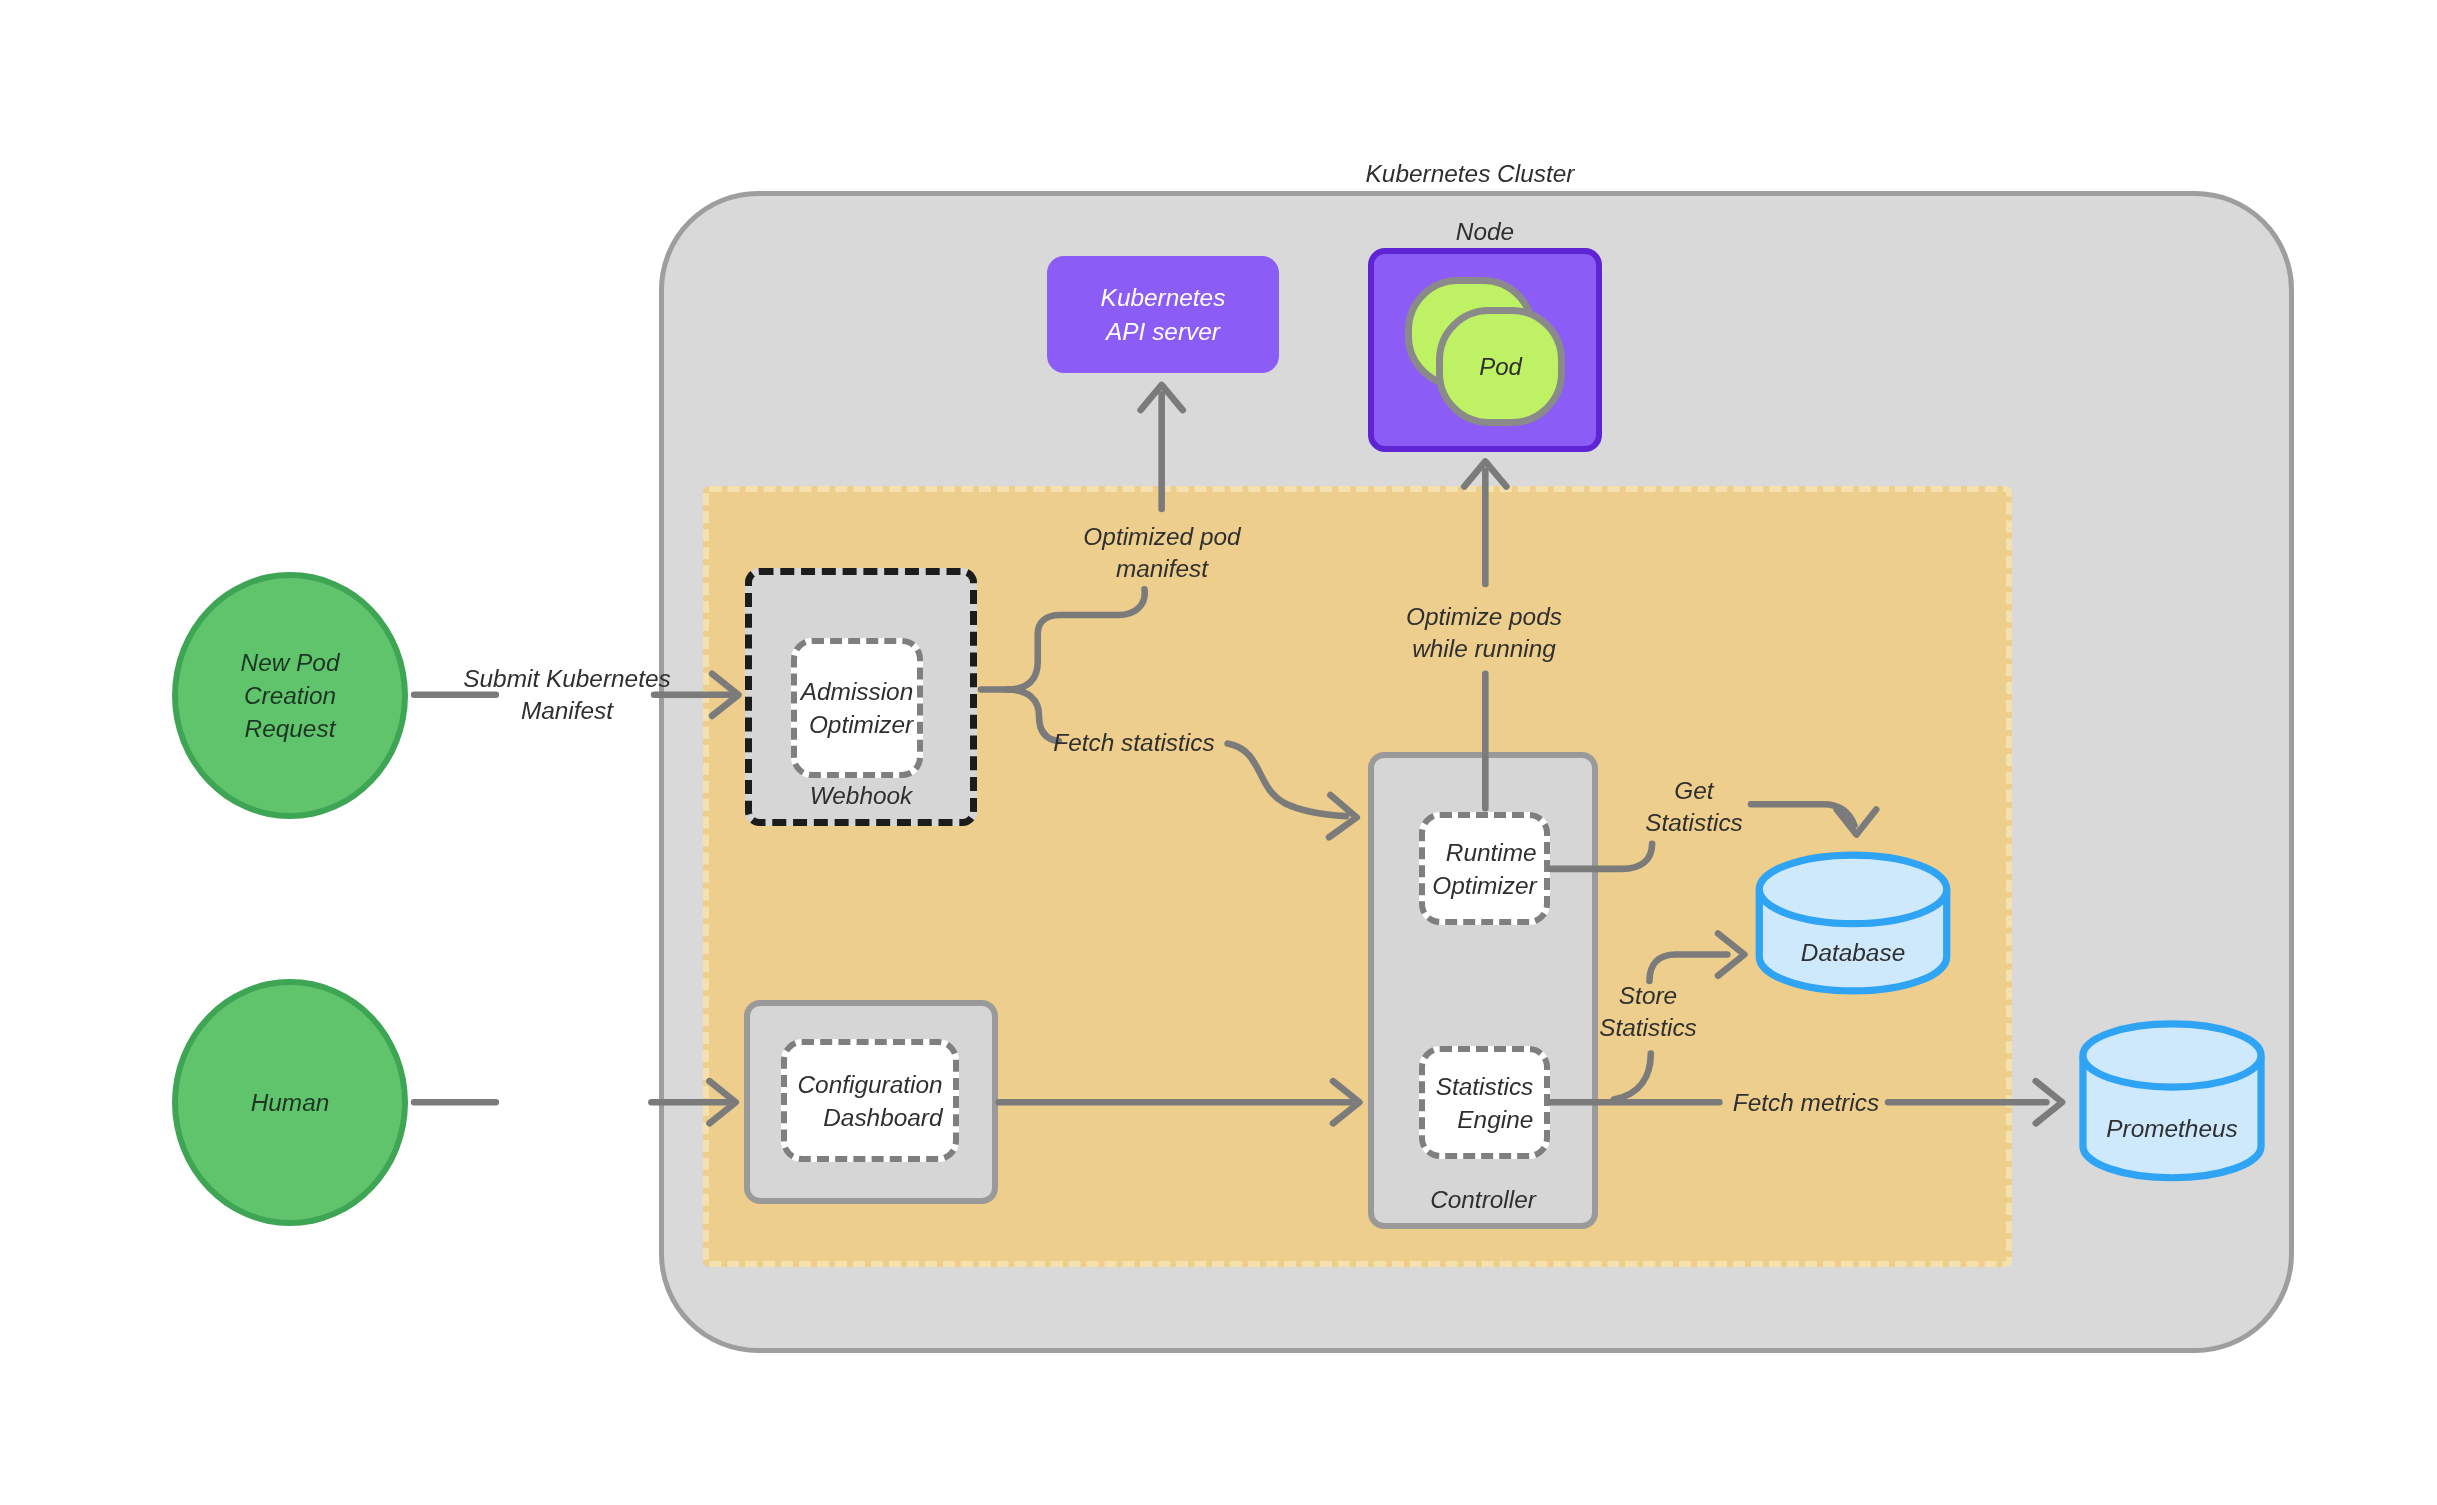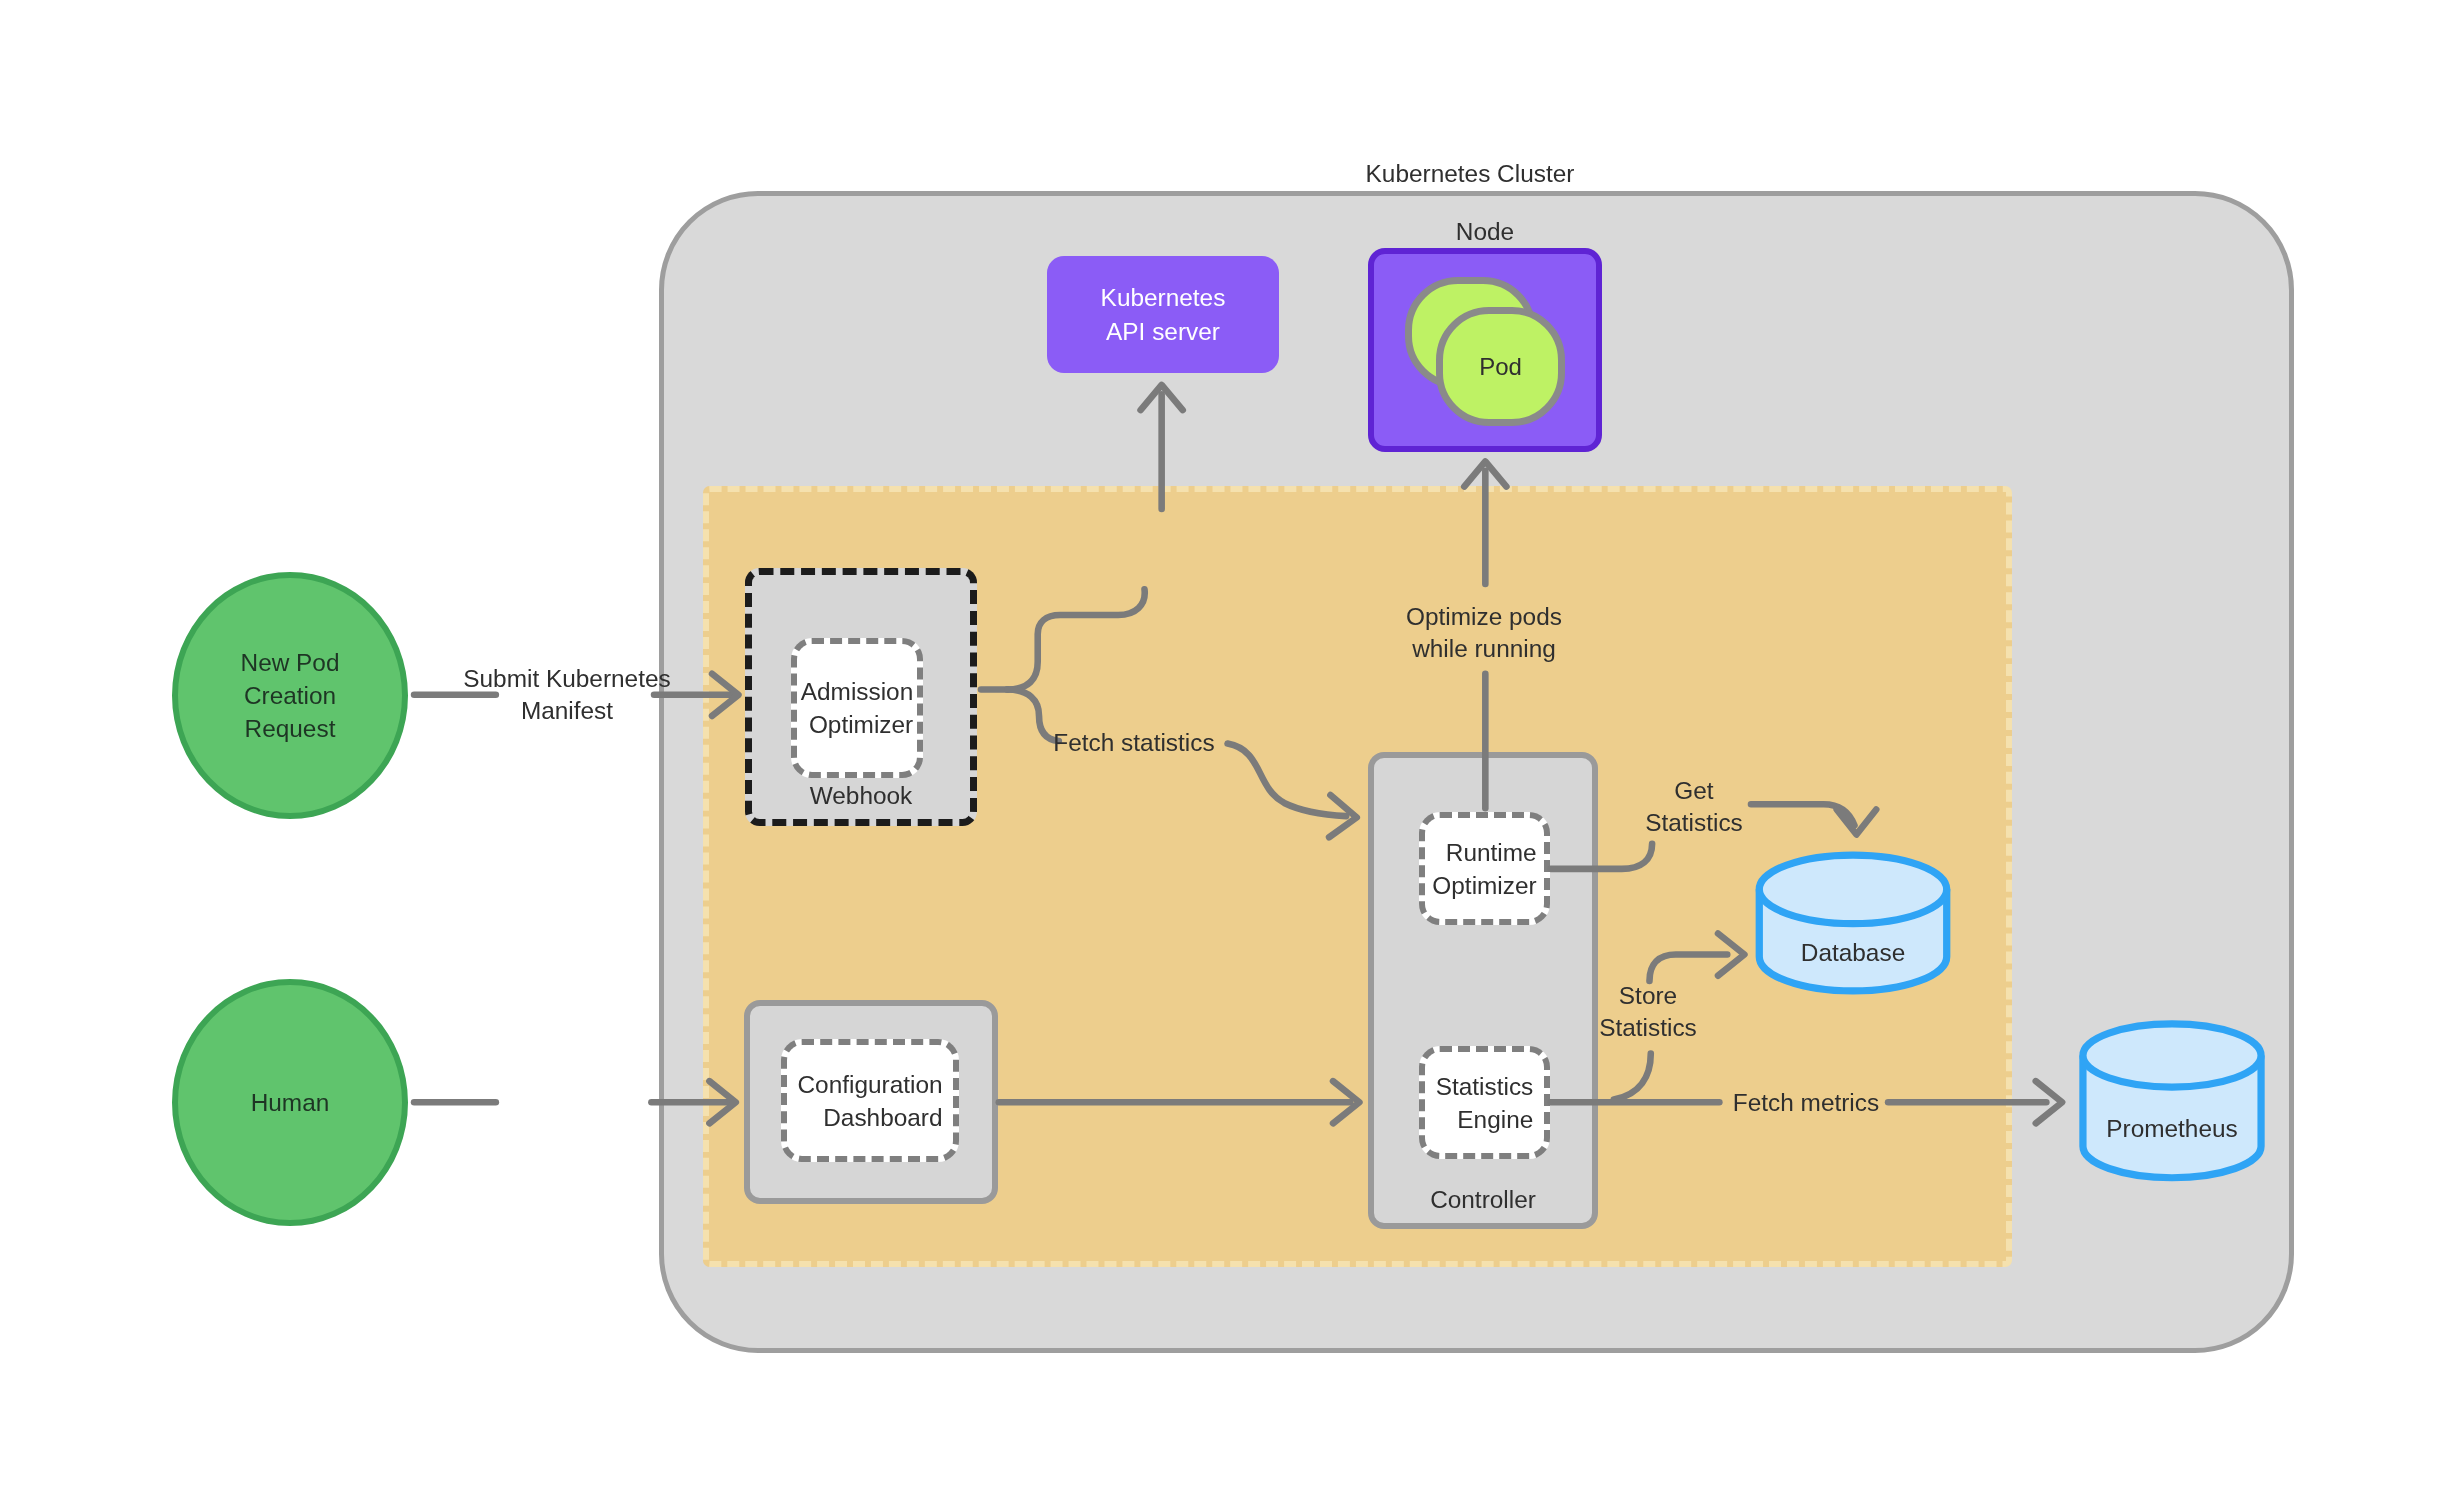--- a/index.html
+++ b/index.html
@@ -1,18 +1,18 @@
 <!DOCTYPE html>
 <html style="--background: #ffffff; --cluster-fill: #d9d9d9; --cluster-border: #9e9e9e; --highlight-fill: #edce8d; --highlight-edge: #f5e1ae; --purple: #8b5cf6; --node-border: #5f24d4; --pod-border: #8a8a8a; --inner-box-fill: #d6d6d6; --inner-box-border: #9a9a9a; --dashed-box-border: #7f7f7f; --webhook-border: #1c1c1c; --green-fill: #60c46d; --green-border: #3da554; --blue-fill: #cee8fc; --blue-border: #2fa4f5; --arrow: #7b7b7b; --text-dark: #2f2f2f; --text-light: #ffffff;font-size:10.5px"><head>
 <meta charset="utf-8">
 <style>
   html,body{margin:0;padding:0;background:#fff;}
   #canvas{
     position:relative;width:2344px;height:1505px;background:var(--background,#fff);
-    font-family:"Liberation Sans", sans-serif;overflow:hidden;
+    font-family:"Liberation Sans", sans-serif;overflow:hidden;font-style:italic;
   }
   .abs{position:absolute;box-sizing:border-box;}
   .label{
     position:absolute;white-space:pre-line;text-align:center;
     font-size:24.4px;line-height:32px;color:var(--text-dark);font-weight:400;
   }
   .title-label{font-size:24.4px;}
   
   .cluster{
     background:var(--cluster-fill);border:5.3px solid var(--cluster-border);
@@ -168,20 +168,22 @@
 
     <path d="M2504 1598 C2504 1632 2488 1660 2448 1668"></path>
 
     <path d="M2352 1672 H2608"></path>
     <path d="M2864 1672 H3104"></path>
     <path d="M3088 1640 L3128 1672 L3088 1704"></path>
   </svg>
 
   <div class="label" style="left:435px;top:663px;width:264px;">Submit Kubernetes
 Manifest</div>
+  <div class="label" style="left:1030px;top:521px;width:264px;">Optimized pod
+manifest</div>
   <div class="label" style="left:1002px;top:727px;width:264px;">Fetch statistics</div>
   <div class="label" style="left:1352px;top:601px;width:264px;">Optimize pods
 while running</div>
   <div class="label" style="left:1595px;top:775px;width:198px;">Get
 Statistics</div>
   <div class="label" style="left:1549px;top:980px;width:198px;">Store
 Statistics</div>
   <div class="label" style="left:1707px;top:1087px;width:198px;">Fetch metrics</div>
 
 </div>

